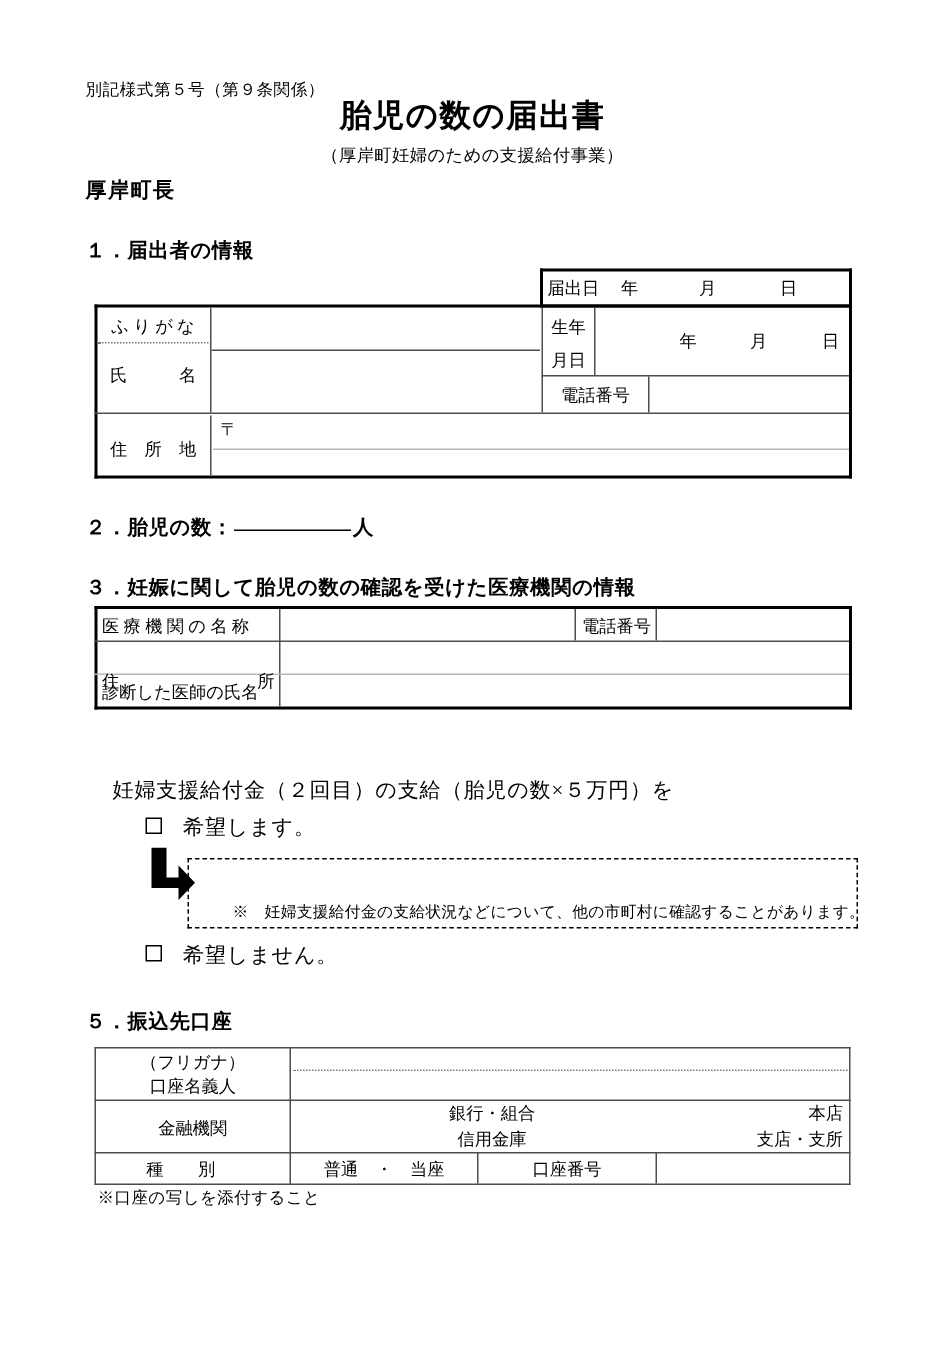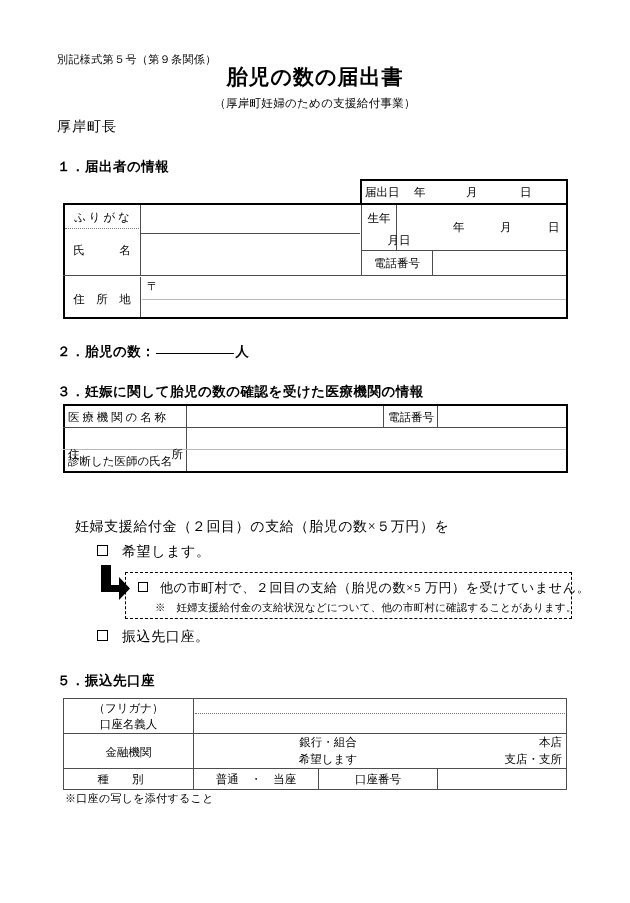--- a/index.html
+++ b/index.html
@@ -48,20 +48,21 @@
     text-align: center;
     font-size: 11.5px;
     font-family: "DejaVu Sans", "Liberation Sans", sans-serif;
     letter-spacing: 0.3px;
   }
   .addressee {
     position: absolute;
     left: 57px; top: 118px;
     font-size: 14px;
     letter-spacing: 1px;
+    font-weight: bold;
   }
 
   
   .sec-head {
     position: absolute;
     font-size: 13.5px;
     font-weight: bold;
     font-family: "DejaVu Sans", "Liberation Sans", sans-serif;
     letter-spacing: 0.5px;
     white-space: nowrap;
@@ -197,21 +198,21 @@
     <div class="ln thin-h" style="left:361px; top:250px; width:205px;"></div>
     <div class="ln thin-h" style="left:63px; top:275px; width:503px;"></div>
     <div class="ln faint-h" style="left:142px; top:299px; width:424px;"></div>
 
     <div class="cell center" style="left:65px; top:207px; width:74px; height:20px;">ふ り が な</div>
     <div class="cell center" style="left:65px; top:238px; width:74px; height:24px;text-align:center;">氏　　　名</div>
     <div class="cell center" style="left:65px; top:287px; width:74px; height:24px;">住　所　地</div>
     <div class="cell" style="left:147px; top:277px; width:30px; height:18px;">〒</div>
 
     <div class="cell center" style="left:362px; top:208px; width:34px; height:20px;">生年</div>
-    <div class="cell center" style="left:362px; top:230px; width:34px; height:20px;margin-left:20px;">月日</div>
+    <div class="cell center" style="left:362px; top:230px; width:34px; height:20px;">月日</div>
     <div class="cell" style="left:453px; top:217px; width:26px; height:20px;">年</div>
     <div class="cell" style="left:500px; top:217px; width:26px; height:20px;">月</div>
     <div class="cell" style="left:548px; top:217px; width:26px; height:20px;">日</div>
 
     <div class="cell center" style="left:362px; top:252px; width:70px; height:22px;">電話番号</div>
 
     <div class="cell" style="left:142px; top:206px; width:217px; height:26px;"></div>
     <div class="cell" style="left:142px; top:235px; width:217px; height:38px;"></div>
     <div class="cell" style="left:142px; top:277px; width:423px; height:38px;"></div>
     <div class="cell" style="left:398px; top:206px; width:167px; height:43px;"></div>
@@ -263,28 +264,25 @@
   </div>
 
   <div class="arrow-wrap" style="left:97px; top:565px;">
     <svg width="34" height="38" viewBox="0 0 34 38" xmlns="http://www.w3.org/2000/svg">
       <path d="M4 0 L14 0 L14 20 L22 20 L22 12 L33 23.5 L22 35 L22 27 L4 27 Z" fill="#000"></path>
     </svg>
   </div>
 
   <div class="dashbox" style="left:125px; top:572px; width:447px; height:47px;"></div>
 
-  <div class="s4-text" style="left:138px; top:579px; font-size:13px;">
-    <span class="chk small"></span><span>他の市町村で、２回目の支給（胎児の数×5 万円）を受けていません。</span>
-  </div>
 
   <div class="note-line" style="left:155px; top:601px;">※　妊婦支援給付金の支給状況などについて、他の市町村に確認することがあります。</div>
 
   <div class="s4-text" style="left:97px; top:628px;">
-    <span class="chk"></span><span>振込先口座。</span>
+    <span class="chk"></span><span>希望しません。</span>
   </div>
 
   <div class="sec-head" style="left:57px; top:672px;">５．振込先口座</div>
 
   <div class="tbl">
     <div class="ln thin-h" style="left:63px; top:698px; width:504px;"></div>
     <div class="ln thin-h" style="left:63px; top:733px; width:504px;"></div>
     <div class="ln thin-h" style="left:63px; top:768px; width:504px;"></div>
     <div class="ln thin-h" style="left:63px; top:789px; width:504px;"></div>
     <div class="ln thin-v" style="left:63px; top:698px; height:92px;"></div>
@@ -295,21 +293,21 @@
     <div class="ln dot-h" style="left:195px; top:713px; width:370px;"></div>
 
     <div class="cell center" style="left:65px; top:700px; width:127px; height:17px;">（フリガナ）</div>
     <div class="cell center" style="left:65px; top:716px; width:127px; height:17px;">口座名義人</div>
     <div class="cell center" style="left:65px; top:741px; width:127px; height:22px;">金融機関</div>
     <div class="cell center" style="left:65px; top:769px; width:127px; height:20px;">
       <span class="spread" style="width:62px;">種　　別</span>
     </div>
 
     <div class="cell center" style="left:263px; top:734px; width:130px; height:17px;">銀行・組合</div>
-    <div class="cell center" style="left:263px; top:751px; width:130px; height:17px;">希望します</div>
+    <div class="cell center" style="left:263px; top:751px; width:130px; height:17px;">信用金庫</div>
     <div class="cell right" style="left:440px; top:734px; width:122px; height:17px;">本店</div>
     <div class="cell right" style="left:440px; top:751px; width:122px; height:17px;">支店・支所</div>
 
     <div class="cell center" style="left:195px; top:769px; width:122px; height:20px;">普通　・　当座</div>
     <div class="cell center" style="left:320px; top:769px; width:116px; height:20px;">口座番号</div>
 
     <div class="cell" style="left:195px; top:699px; width:370px; height:14px;"></div>
     <div class="cell" style="left:195px; top:715px; width:370px; height:17px;"></div>
     <div class="cell" style="left:195px; top:734px; width:66px; height:33px;"></div>
     <div class="cell" style="left:439px; top:769px; width:126px; height:19px;"></div>

